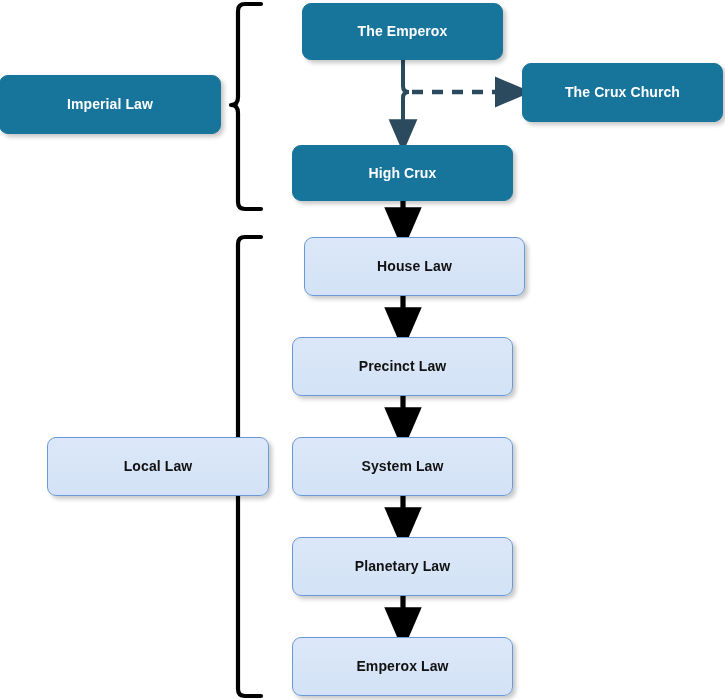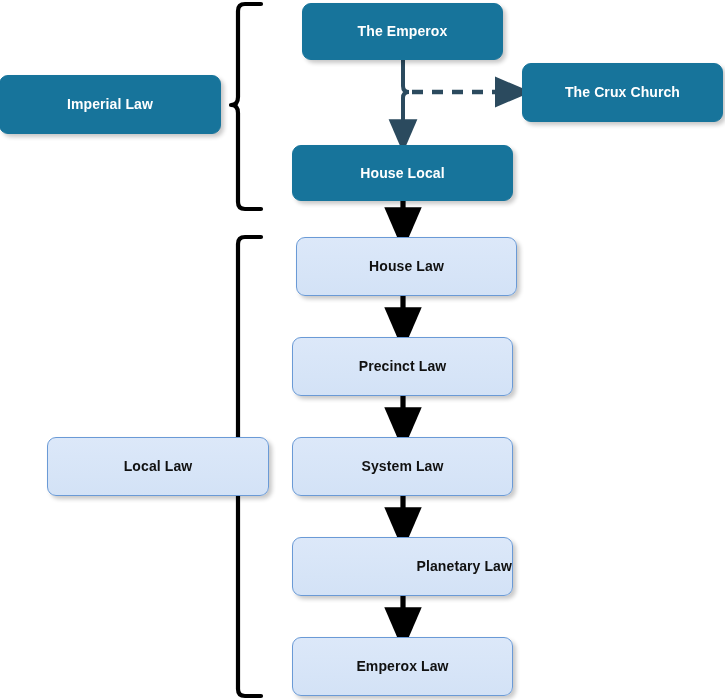--- a/index.html
+++ b/index.html
@@ -104,36 +104,36 @@
 
   <div class="node dark" style="left:302px; top:3px; width:201px; height:57px;">
     <span class="node-label">The Emperox</span>
   </div>
 
   <div class="node dark" style="left:522px; top:63px; width:201px; height:59px;">
     <span class="node-label">The Crux Church</span>
   </div>
 
   <div class="node dark" style="left:292px; top:145px; width:221px; height:56px;">
-    <span class="node-label">House Local</span>
+    <span class="node-label">High Crux</span>
   </div>
 
-  <div class="node light" style="left:296px; top:237px; width:221px; height:59px;">
+  <div class="node light" style="left:304px; top:237px; width:221px; height:59px;">
     <span class="node-label">House Law</span>
   </div>
 
   <div class="node light" style="left:292px; top:337px; width:221px; height:59px;">
     <span class="node-label">Precinct Law</span>
   </div>
 
   <div class="node light" style="left:292px; top:437px; width:221px; height:59px;justify-content:center;">
     <span class="node-label">System Law</span>
   </div>
 
-  <div class="node light" style="left:292px; top:537px; width:221px; height:59px;justify-content:flex-end;">
+  <div class="node light" style="left:292px; top:537px; width:221px; height:59px;">
     <span class="node-label">Planetary Law</span>
   </div>
 
   <div class="node light" style="left:292px; top:637px; width:221px; height:59px;">
     <span class="node-label">Emperox Law</span>
   </div>
 
 </div>
 
 </body></html>

